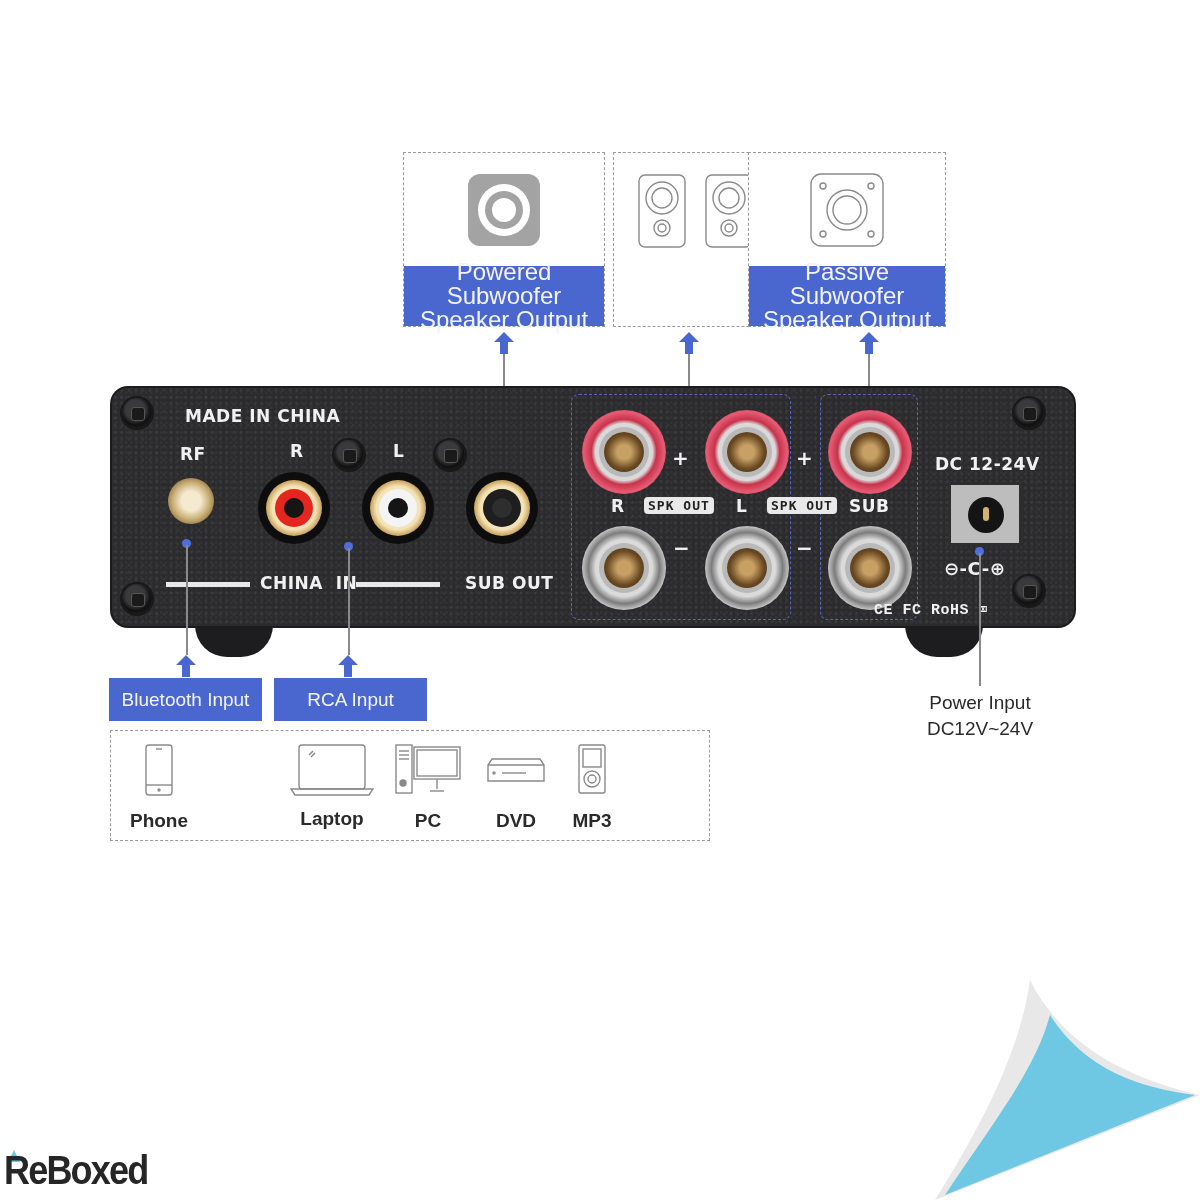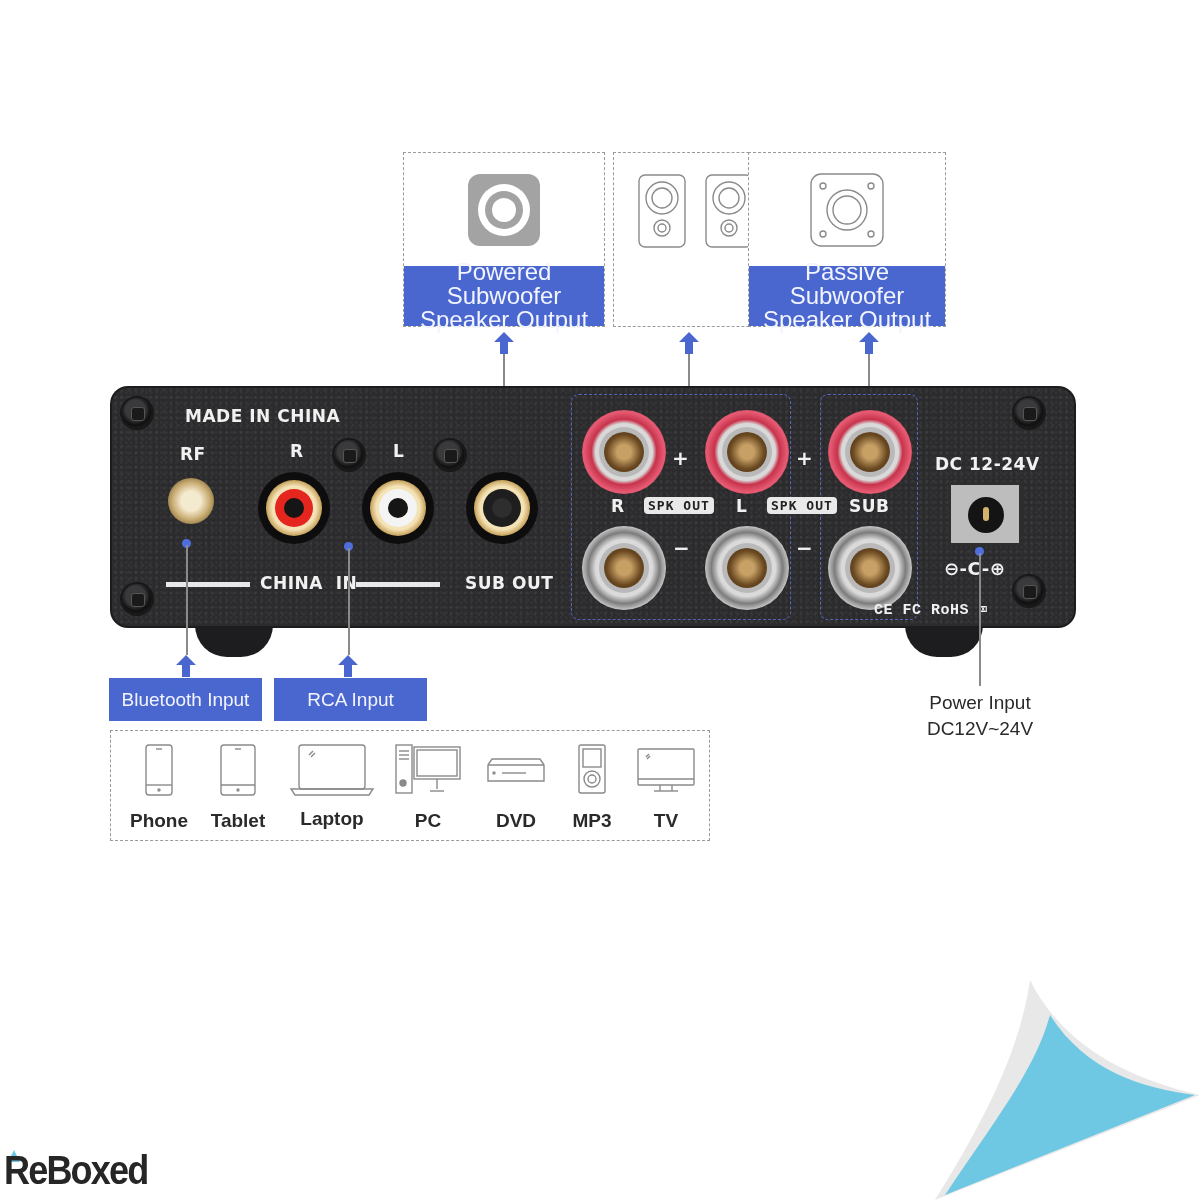--- a/index.html
+++ b/index.html
@@ -246,29 +246,20 @@
 <div class="sources">
   <div class="src" style="left:20px; width:56px;">
     <svg width="30" height="54" viewBox="0 0 30 54" fill="none" stroke="#8a8a8a" stroke-width="1.4">
         <rect x="2" y="2" width="26" height="50" rx="3"></rect>
         <line x1="2" y1="42" x2="28" y2="42"></line>
         <circle cx="15" cy="47" r="1"></circle>
         <line x1="12" y1="6" x2="18" y2="6"></line>
       </svg>
     <div class="name">Phone</div>
   </div>
-  <div class="src" style="left:96px; width:62px;">
-    <svg width="38" height="54" viewBox="0 0 38 54" fill="none" stroke="#8a8a8a" stroke-width="1.4">
-        <rect x="2" y="2" width="34" height="50" rx="3"></rect>
-        <line x1="2" y1="42" x2="36" y2="42"></line>
-        <circle cx="19" cy="47" r="1"></circle>
-        <line x1="16" y1="6" x2="22" y2="6"></line>
-      </svg>
-    <div class="name">Tablet</div>
-  </div>
   <div class="src" style="left:176px; width:90px;">
     <svg width="86" height="54" viewBox="0 0 86 54" fill="none" stroke="#8a8a8a" stroke-width="1.4">
         <rect x="10" y="2" width="66" height="44" rx="3"></rect>
         <path d="M2 46 h82 l-4 6 h-74 z"></path>
         <line x1="20" y1="12" x2="24" y2="8"></line>
         <line x1="22" y1="14" x2="26" y2="10"></line>
       </svg>
     <div class="name" style="top:77px;">Laptop</div>
   </div>
   <div class="src" style="left:374px; width:62px;">
@@ -296,32 +287,20 @@
   </div>
   <div class="src" style="left:456px; width:50px;">
     <svg width="30" height="54" viewBox="0 0 30 54" fill="none" stroke="#8a8a8a" stroke-width="1.4">
         <rect x="2" y="2" width="26" height="48" rx="2"></rect>
         <rect x="6" y="6" width="18" height="18"></rect>
         <circle cx="15" cy="36" r="8"></circle>
         <circle cx="15" cy="36" r="4"></circle>
       </svg>
     <div class="name">MP3</div>
   </div>
-  <div class="src" style="left:520px; width:70px;">
-    <svg width="60" height="54" viewBox="0 0 60 54" fill="none" stroke="#8a8a8a" stroke-width="1.4">
-        <rect x="2" y="6" width="56" height="36" rx="1"></rect>
-        <line x1="2" y1="36" x2="58" y2="36"></line>
-        <line x1="24" y1="42" x2="24" y2="48"></line>
-        <line x1="36" y1="42" x2="36" y2="48"></line>
-        <line x1="18" y1="48" x2="42" y2="48"></line>
-        <line x1="10" y1="14" x2="13" y2="11"></line>
-        <line x1="11" y1="16" x2="14" y2="13"></line>
-      </svg>
-    <div class="name">TV</div>
-  </div>
 </div>
 
 <div class="logo-mark"></div>
 <div class="logo">ReBoxed</div>
 
 <svg style="position:absolute; left:925px; top:970px;" width="275" height="230" viewBox="0 0 275 230">
   <path d="M105 10 C 140 80, 210 110, 275 125 L 10 230 C 60 150, 95 80, 105 10 Z" fill="#e8e8e8"></path>
   <path d="M125 45 C 160 100, 215 118, 270 125 L 20 225 C 70 150, 110 100, 125 45 Z" fill="#6ec7e3"></path>
 </svg>
 

